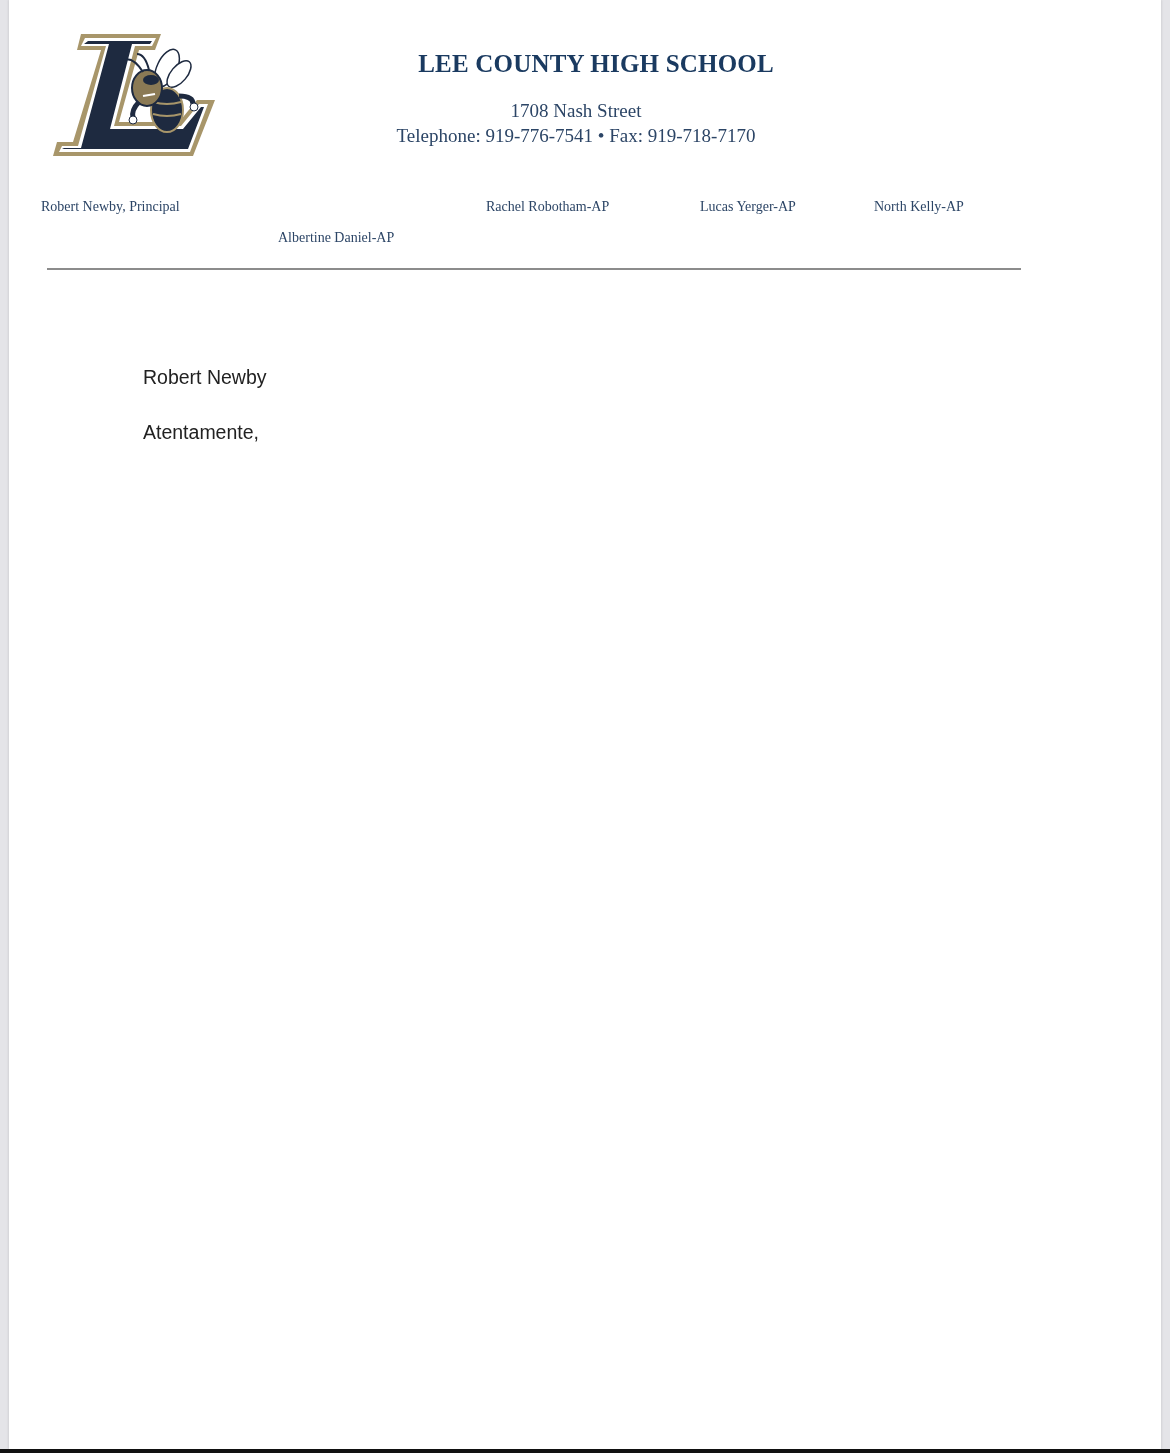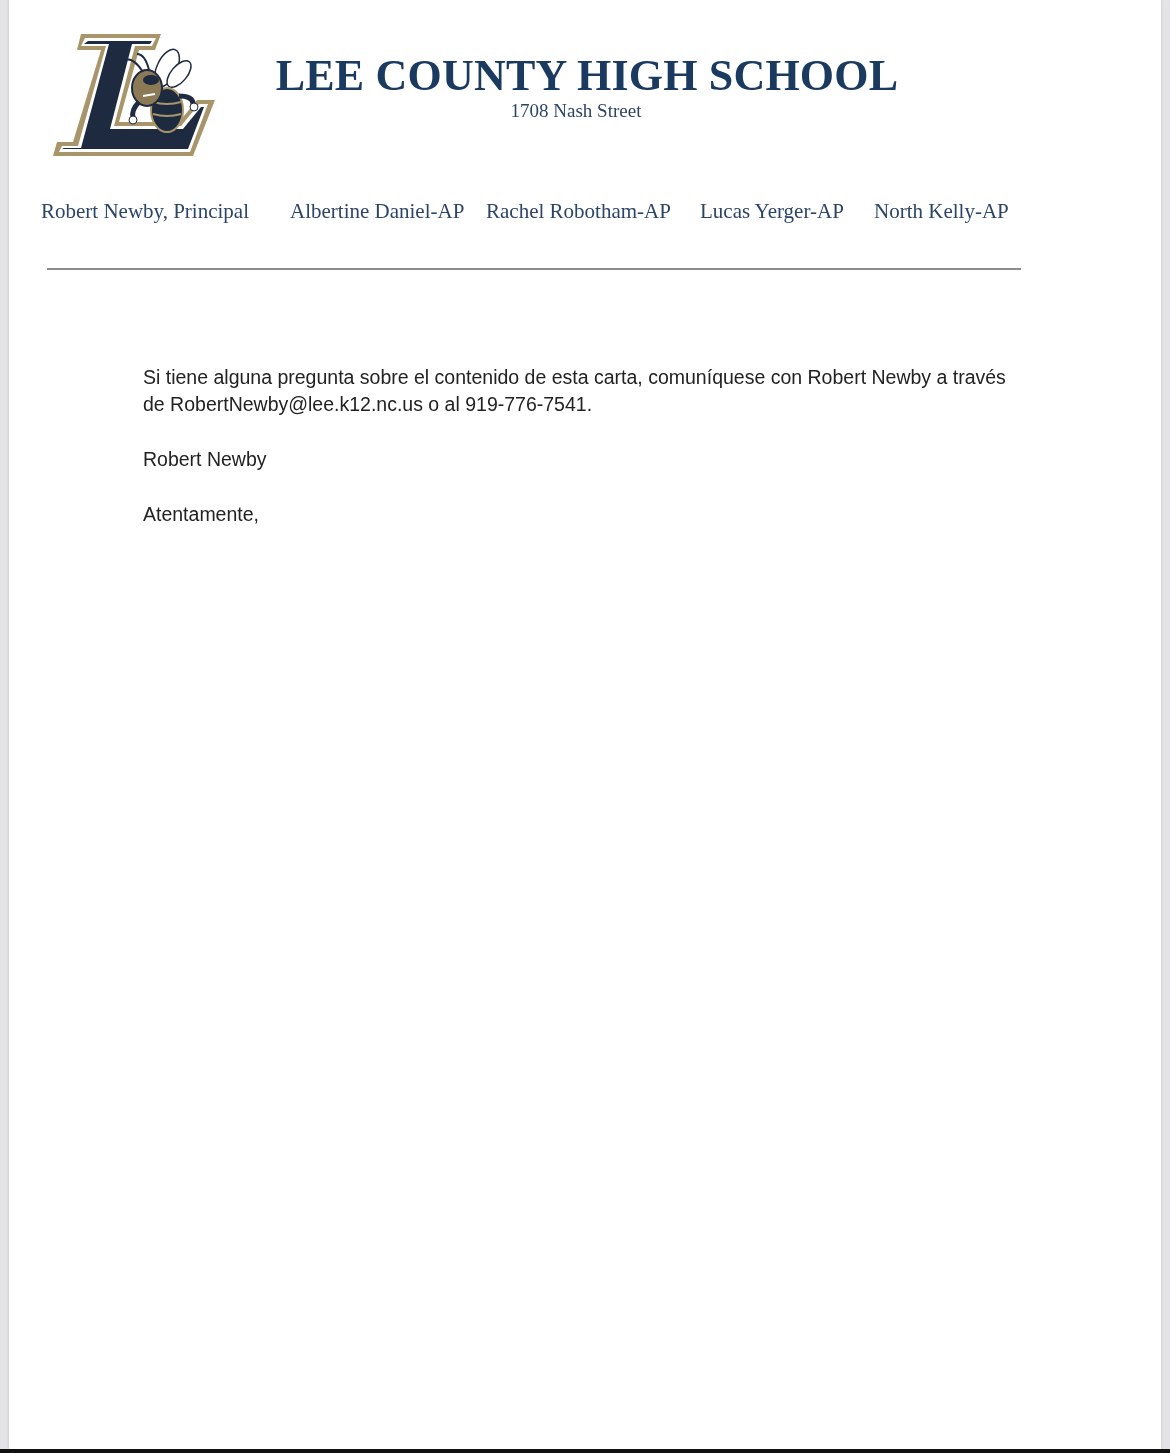--- a/index.html
+++ b/index.html
@@ -38,45 +38,45 @@
       left: 38px; top: 30px;
       width: 170px; height: 130px;
     }
     .school-name {
       position: absolute;
       left: 0; top: 50px;
       width: 1152px;
       text-align: center;
       font-family: "Liberation Serif", serif;
       font-weight: bold;
-      font-size: 44px;
+      font-size: 25px;
       color: #1a3a60;
       letter-spacing: 0.2px;
-      padding-left: 1px;
+      padding-left: 10px;
     }
     .school-name span { position: relative; left: 1px; }
     .address {
       position: absolute;
       left: 0; top: 99px;
       width: 1152px;
       text-align: center;
       font-family: "Liberation Serif", serif;
       font-size: 19px;
       line-height: 24.5px;
       color: #2c4566;
     }
     .address div { position: relative; left: -9px; }
     .staff-row {
       position: absolute;
       top: 199px;
       left: 0;
       width: 952px;
       height: 26px;
       font-family: "Liberation Serif", serif;
-      font-size: 21px;
+      font-size: 14px;
       color: #2c4566;
     }
     .staff-row span {
       position: absolute;
       white-space: nowrap;
     }
     .rule {
       position: absolute;
       left: 38px; top: 268px;
       width: 974px; height: 2px;
@@ -127,33 +127,33 @@
       <circle cx="86" cy="90" r="4" fill="#ffffff" stroke="#1e2a40" stroke-width="1"></circle>
     </svg>
   </div>
 
   <div class="school-name">
     <span>LEE COUNTY HIGH SCHOOL</span>
   </div>
 
   <div class="address">
     <div>1708 Nash Street</div>
+    <div>Telephone: 919-776-7541 • Fax: 919-718-7170</div>
   </div>
 
   <div class="staff-row">
     <span style="left:32px;">Robert Newby, Principal</span>
-    <span style="left:281px;">Albertine Daniel-AP</span>
+    <span style="left:269px;margin-top:31px;">Albertine Daniel-AP</span>
     <span style="left:477px;">Rachel Robotham-AP</span>
     <span style="left:691px;text-align:center;">Lucas Yerger-AP</span>
     <span style="left:865px;">North Kelly-AP</span>
   </div>
 
   <div class="rule"></div>
 
   <div class="body-text">
-    <p>Si tiene alguna pregunta sobre el contenido de esta carta, comuníquese con Robert Newby a través de RobertNewby@lee.k12.nc.us o al 919-776-7541.</p>
     <p>Robert Newby</p>
     <p>Atentamente,</p>
   </div>
 
 </div>
 
 <div class="bottom-bar"></div>
 
 </body></html>

